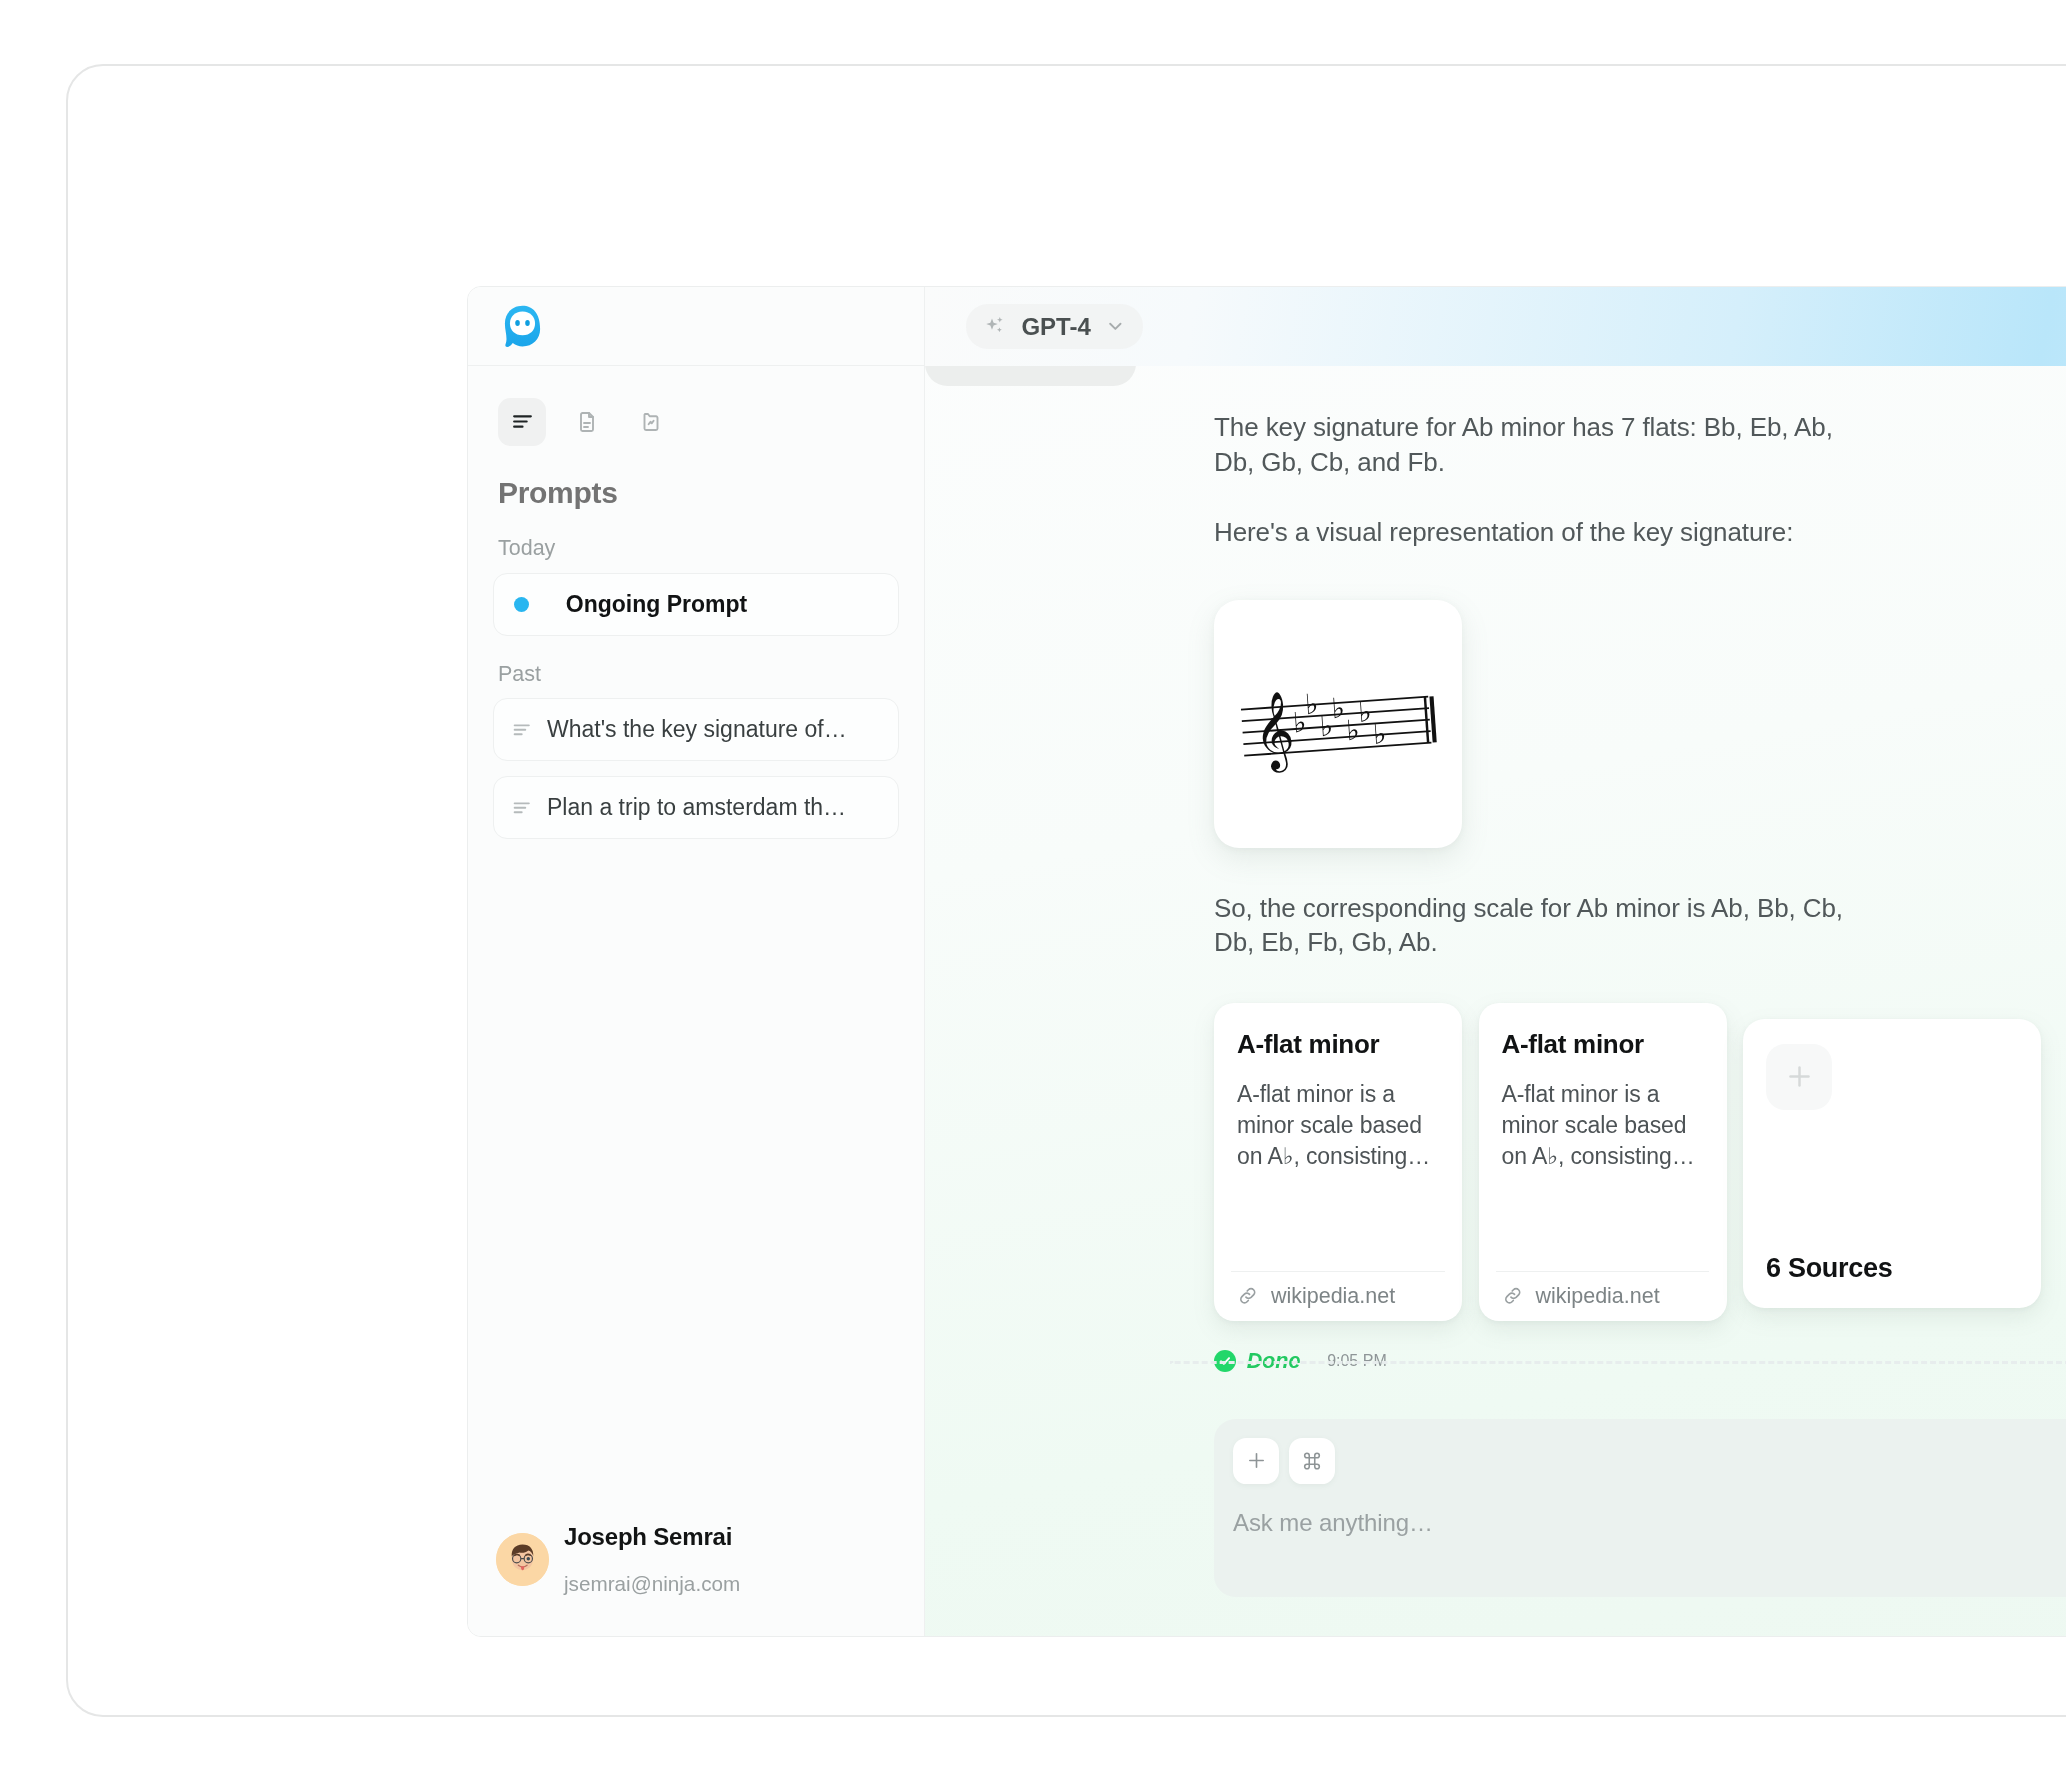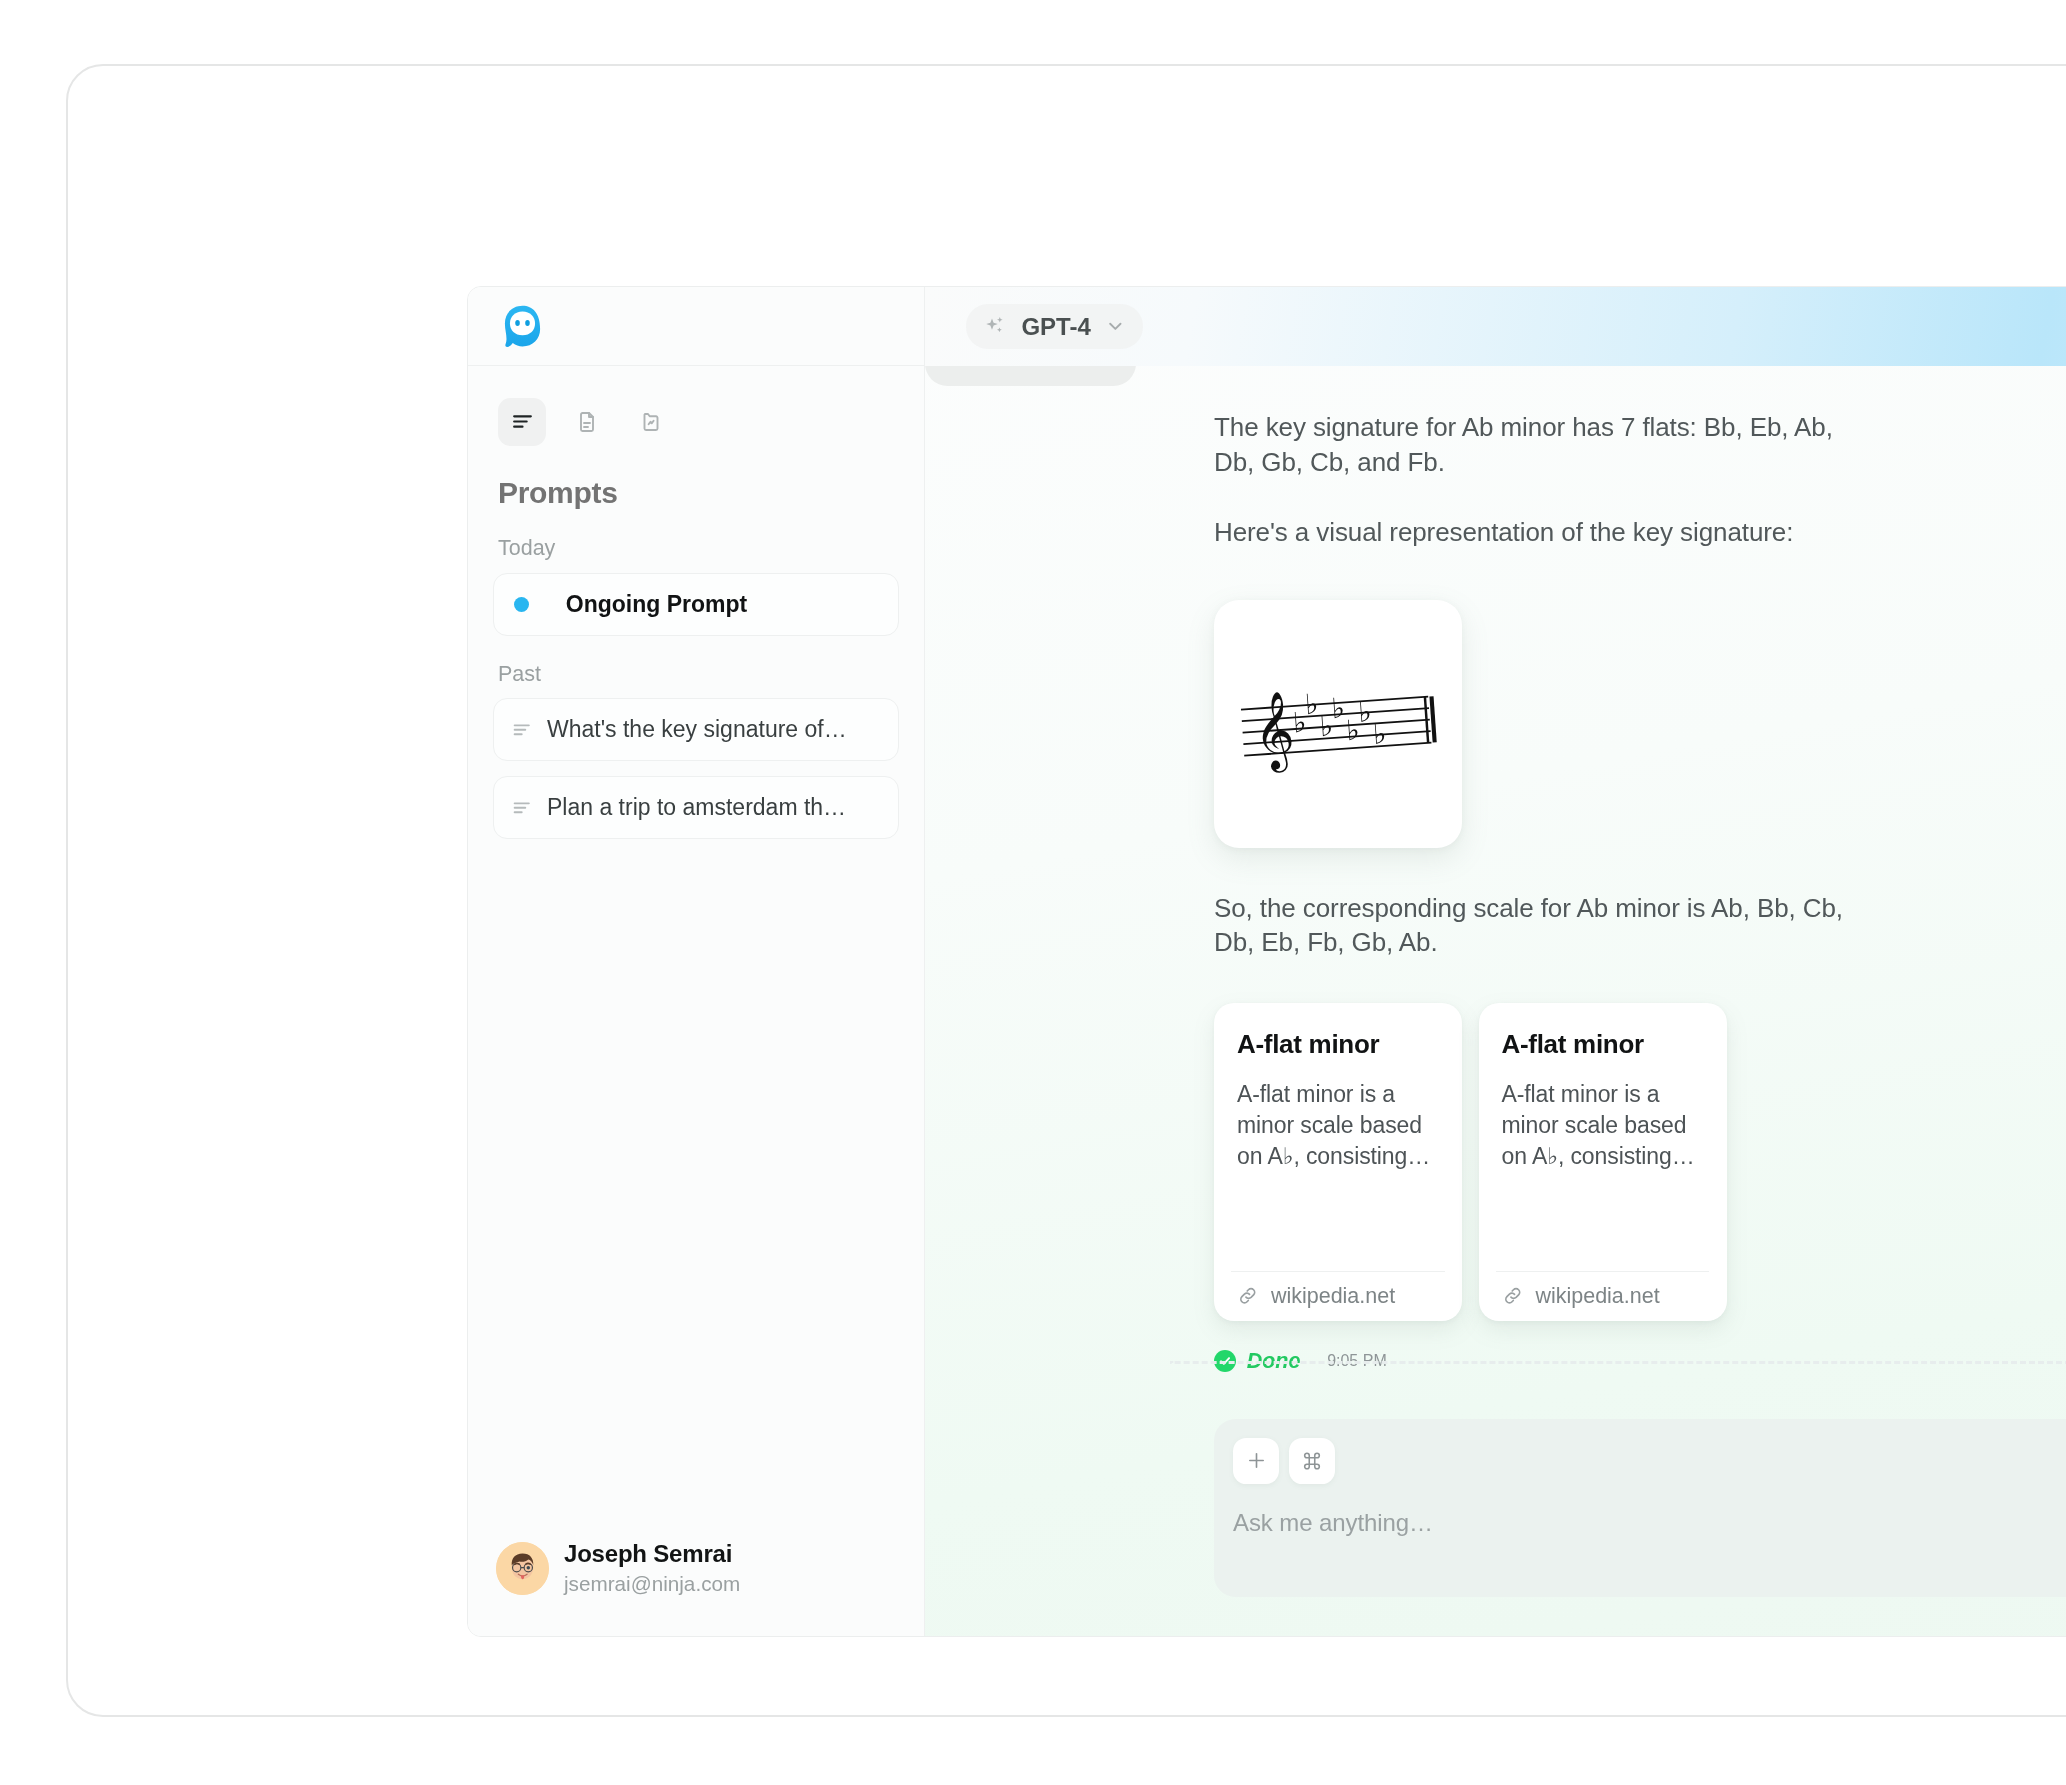--- a/index.html
+++ b/index.html
@@ -110,21 +110,21 @@
     width: 100%;
     display: flex; align-items: center;
     padding-left: 28px; gap: 15px;
   }
   .avatar-wrap {
     width: 53px; height: 53px; border-radius: 50%;
     background: #fbd7a5;
     overflow: hidden; flex: 0 0 53px;
     display: flex; align-items: flex-end; justify-content: center;
   }
-  .user-meta { display: flex; flex-direction: column; gap: 4px; }
+  .user-meta { display: flex; flex-direction: column; gap: 21px; }
   .user-name { font-size: 24px; font-weight: 700; color: #121414; letter-spacing:-0.2px;}
   .user-email { font-size: 20.7px; color: #9aa0a1; }
 
   
   .main {
     flex: 1;
     position: relative;
     background: linear-gradient(170deg,#fcfdfd 0%, #f8fcfa 35%, #effaf3 72%, #edf8f1 100%);
     display: flex; flex-direction: column;
   }
@@ -482,20 +482,31 @@
               <span>
                 <svg width="21.5" height="21.5" viewBox="0 0 24 24" fill="none" stroke="#9aa0a2" stroke-width="1.9" stroke-linecap="round">
                   <path d="M10 13.5a4 4 0 0 0 5.7.3l2.8-2.8a4 4 0 0 0-5.7-5.7l-1.4 1.4"></path>
                   <path d="M14 10.5a4 4 0 0 0-5.7-.3L5.5 13a4 4 0 0 0 5.7 5.7l1.4-1.4"></path>
                 </svg>
               </span>
               <span class="source-domain">wikipedia.net</span>
             </div>
           </div>
 
+          <div class="sources-more">
+            <div class="plus-tile">
+              <span>
+                <svg width="31" height="31" viewBox="0 0 24 24" fill="none" stroke="#d6d9d9" stroke-width="1.9" stroke-linecap="round">
+                  <line x1="12" y1="5" x2="12" y2="19"></line>
+                    <line x1="5" y1="12" x2="19" y2="12"></line>
+                </svg>
+              </span>
+            </div>
+            <div class="count">6 Sources</div>
+          </div>
 
         </div>
 
         <div class="status-row">
           <span class="check-badge">
             <svg width="14" height="14" viewBox="0 0 24 24" fill="none" stroke="#ffffff" stroke-width="3.2" stroke-linecap="round" stroke-linejoin="round">
               <polyline points="5 12.5 10 17 19 7"></polyline>
             </svg>
           </span>
           <span class="status-text">Done</span>

